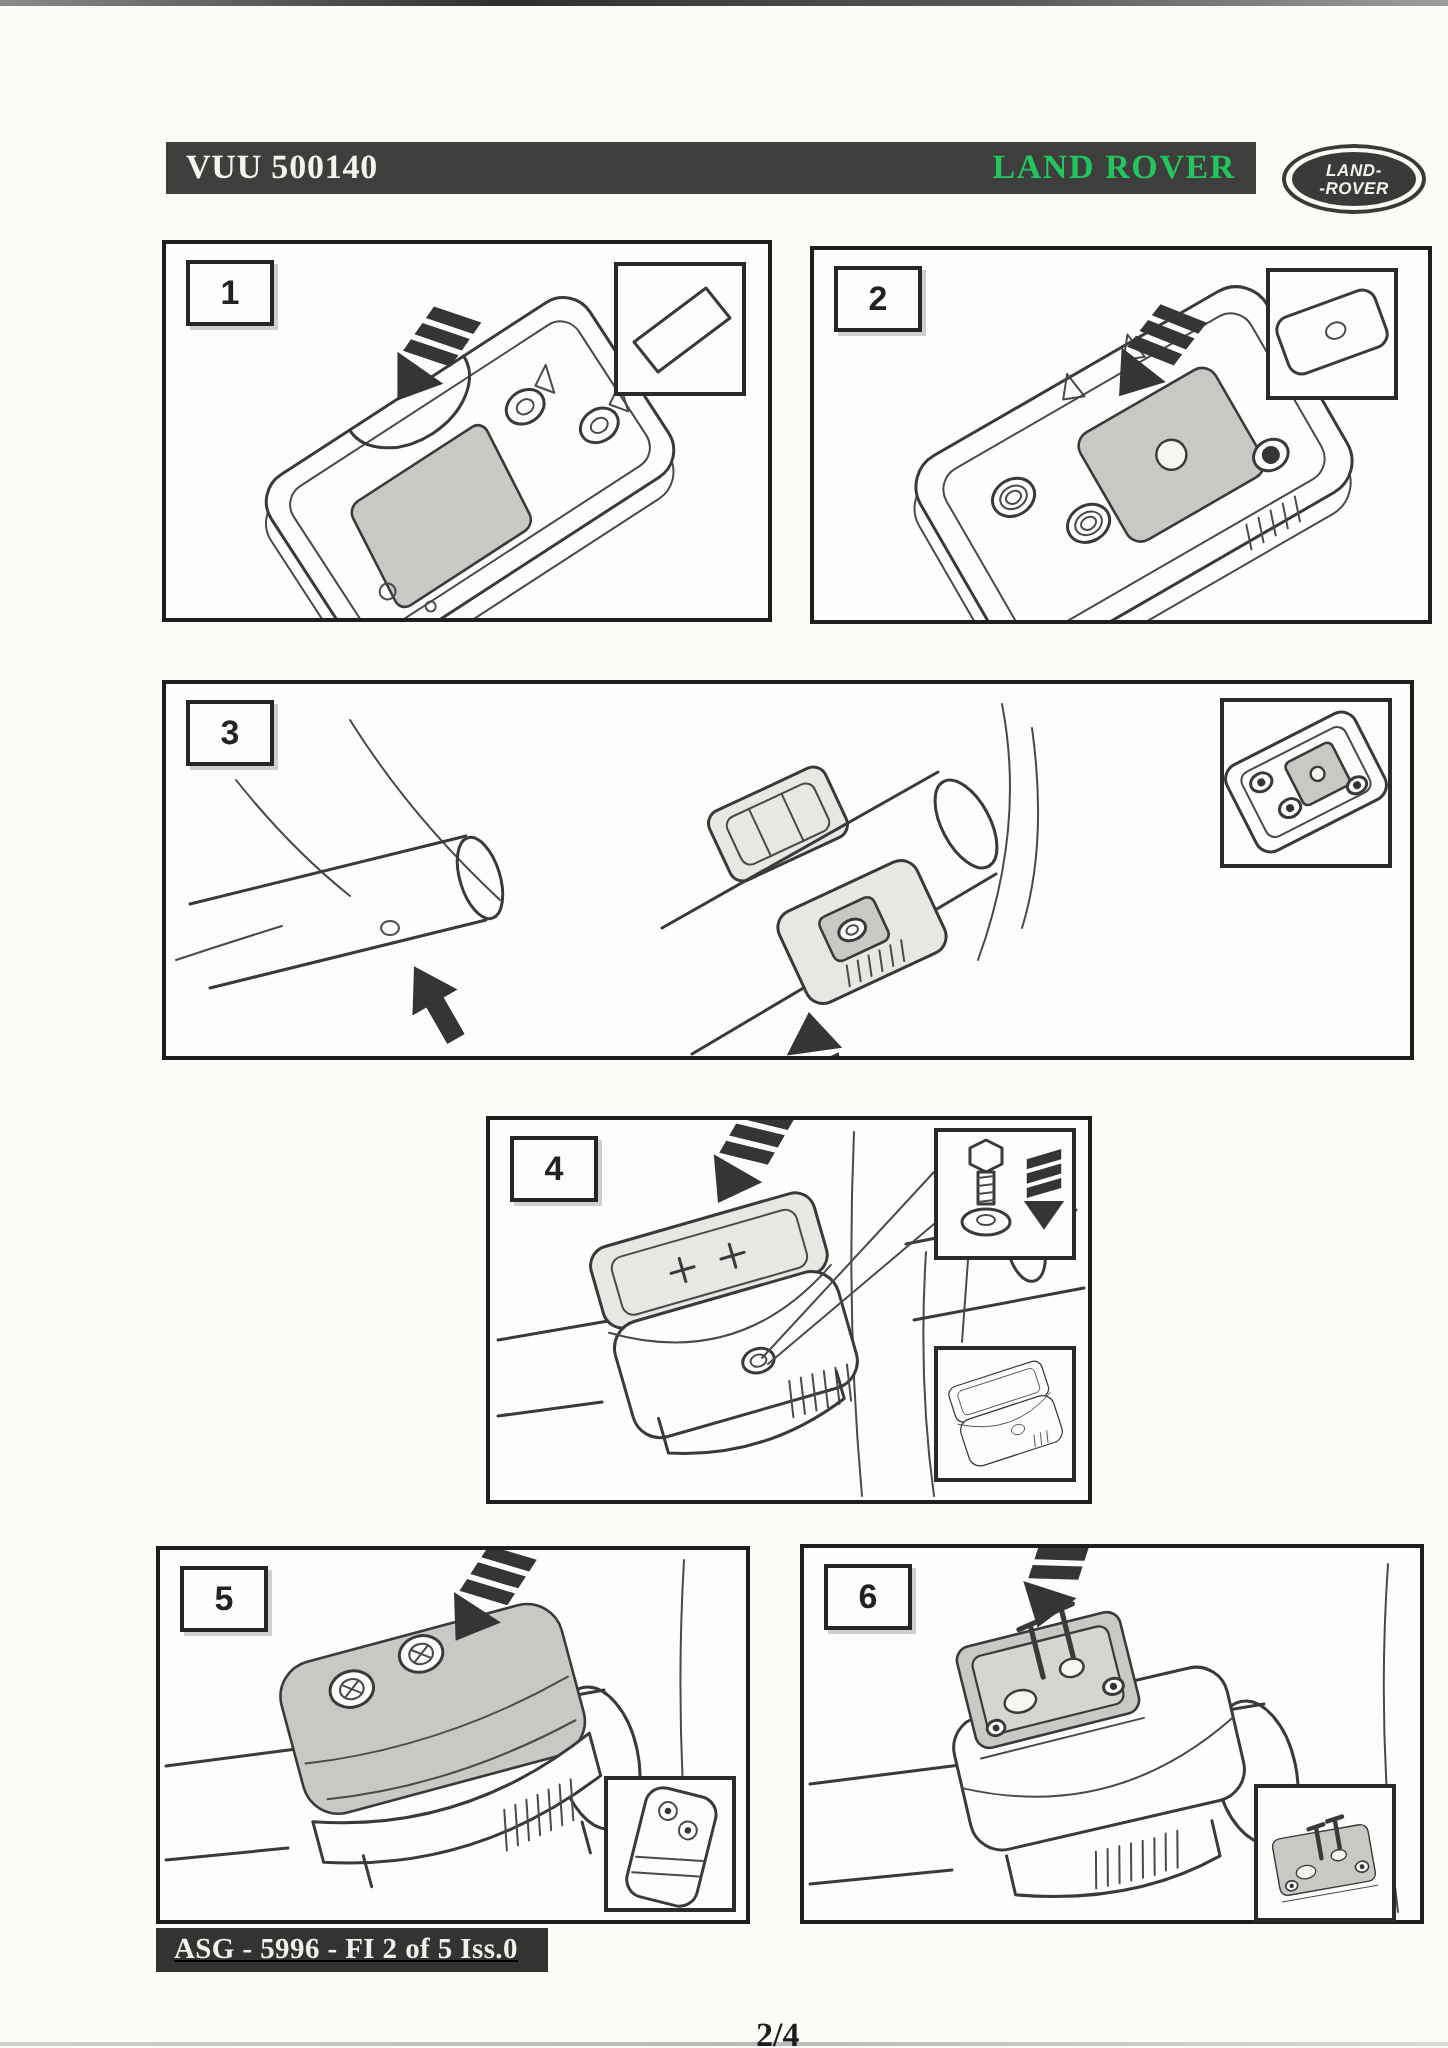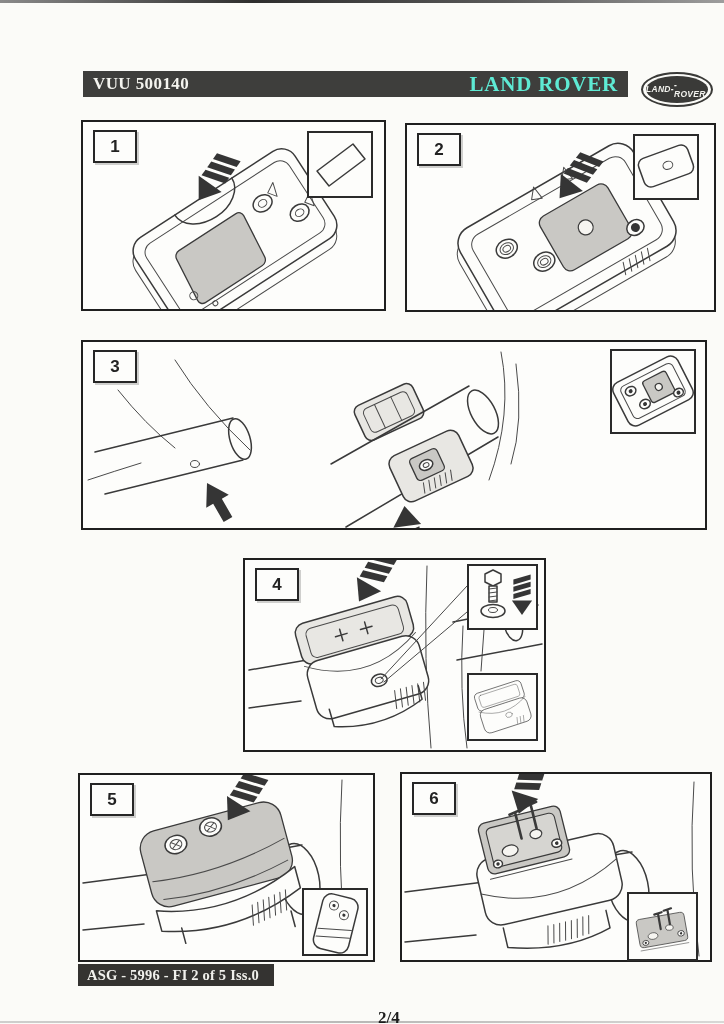--- a/index.html
+++ b/index.html
@@ -8,44 +8,44 @@
     background:#fbfbf8;
     font-family:"Liberation Serif", serif;
   }
   .scan-top{position:absolute;left:0;top:0;width:724px;height:3px;
     background:linear-gradient(to right,#8a8a8a,#2e2e2e 35%,#5a5a5a 70%,#9d9d9d);}
   .scan-bottom{position:absolute;left:0;top:1021px;width:724px;height:2px;
     background:linear-gradient(to right,#cfcfcd,#b9b9b7 50%,#d8d8d6);}
 
   
   .header-bar{position:absolute;left:83px;top:71px;width:545px;height:26px;
-    background:#3e3e3c;display:flex;align-items:center;justify-content:space-between;
+    background:#3e3e3c;display:flex;align-items:flex-start;justify-content:space-between;
     padding:3px 10px;box-sizing:border-box;}
   .header-bar .pn{color:#f4f4ef;font-weight:bold;font-size:17px;letter-spacing:.4px;}
-  .header-bar .brand{color:#5eead4;font-weight:bold;font-size:21px;letter-spacing:.8px;}
+  .header-bar .brand{color:#22c55e;font-weight:bold;font-size:17px;letter-spacing:.8px;}
   .logo{position:absolute;left:641px;top:72px;width:72px;height:35px;
     border:2px solid #3a3a38;border-radius:50%;background:#fbfbf8;
     display:flex;align-items:center;justify-content:center;box-sizing:border-box;}
   .logo .inner{width:62px;height:27px;border-radius:50%;background:#3a3a38;
-    display:flex;flex-direction:row;align-items:center;justify-content:center;line-height:1;}
+    display:flex;flex-direction:column;align-items:center;justify-content:center;line-height:1;}
   .logo .inner span{color:#f2f2ee;font-family:"Liberation Sans",sans-serif;
     font-style:italic;font-weight:bold;font-size:8.5px;letter-spacing:.3px;}
 
   
   .panel{position:absolute;background:#fdfdfb;border:2px solid #1f1f1f;box-sizing:border-box;}
   .panel svg{position:absolute;left:0;top:0;}
   .num-box{position:absolute;left:10px;top:8px;width:40px;height:29px;background:#fdfdfb;
     border:2px solid #262626;box-shadow:2px 2px 0 rgba(0,0,0,.18);
     display:flex;align-items:center;justify-content:center;z-index:3;}
   .num-box span{font-family:"Liberation Sans",sans-serif;font-weight:bold;font-size:17px;color:#222;}
   .inset{position:absolute;background:#fdfdfb;border:2px solid #2a2a2a;box-sizing:border-box;z-index:2;}
 
   
   .footer-bar{position:absolute;left:78px;top:964px;width:196px;height:22px;background:#343331;
-    display:flex;align-items:center;padding-left:9px;box-sizing:border-box;}
+    display:flex;align-items:center;padding-left:9px;box-sizing:border-box;text-decoration:underline;}
   .footer-bar span{color:#f0f0ec;font-weight:bold;font-size:14.5px;letter-spacing:.2px;}
   .page-num{position:absolute;left:378px;top:964px;font-weight:bold;font-size:17px;color:#1d1d1d;margin-top:44px;}
 
   
   .s{fill:none;stroke:#3a3a3a;stroke-width:1.5;stroke-linecap:round;stroke-linejoin:round;}
   .t{fill:none;stroke:#4a4a4a;stroke-width:1;stroke-linecap:round;stroke-linejoin:round;}
   .wf{fill:#fdfdfb;stroke:#3a3a3a;stroke-width:1.5;stroke-linejoin:round;}
   .gf{fill:#c9c8c4;stroke:#3a3a3a;stroke-width:1.3;stroke-linejoin:round;}
   .lgf{fill:#e8e7e3;stroke:#3a3a3a;stroke-width:1.5;stroke-linejoin:round;}
   .hf{fill:#f6f5f1;stroke:#3a3a3a;stroke-width:1.2;}

